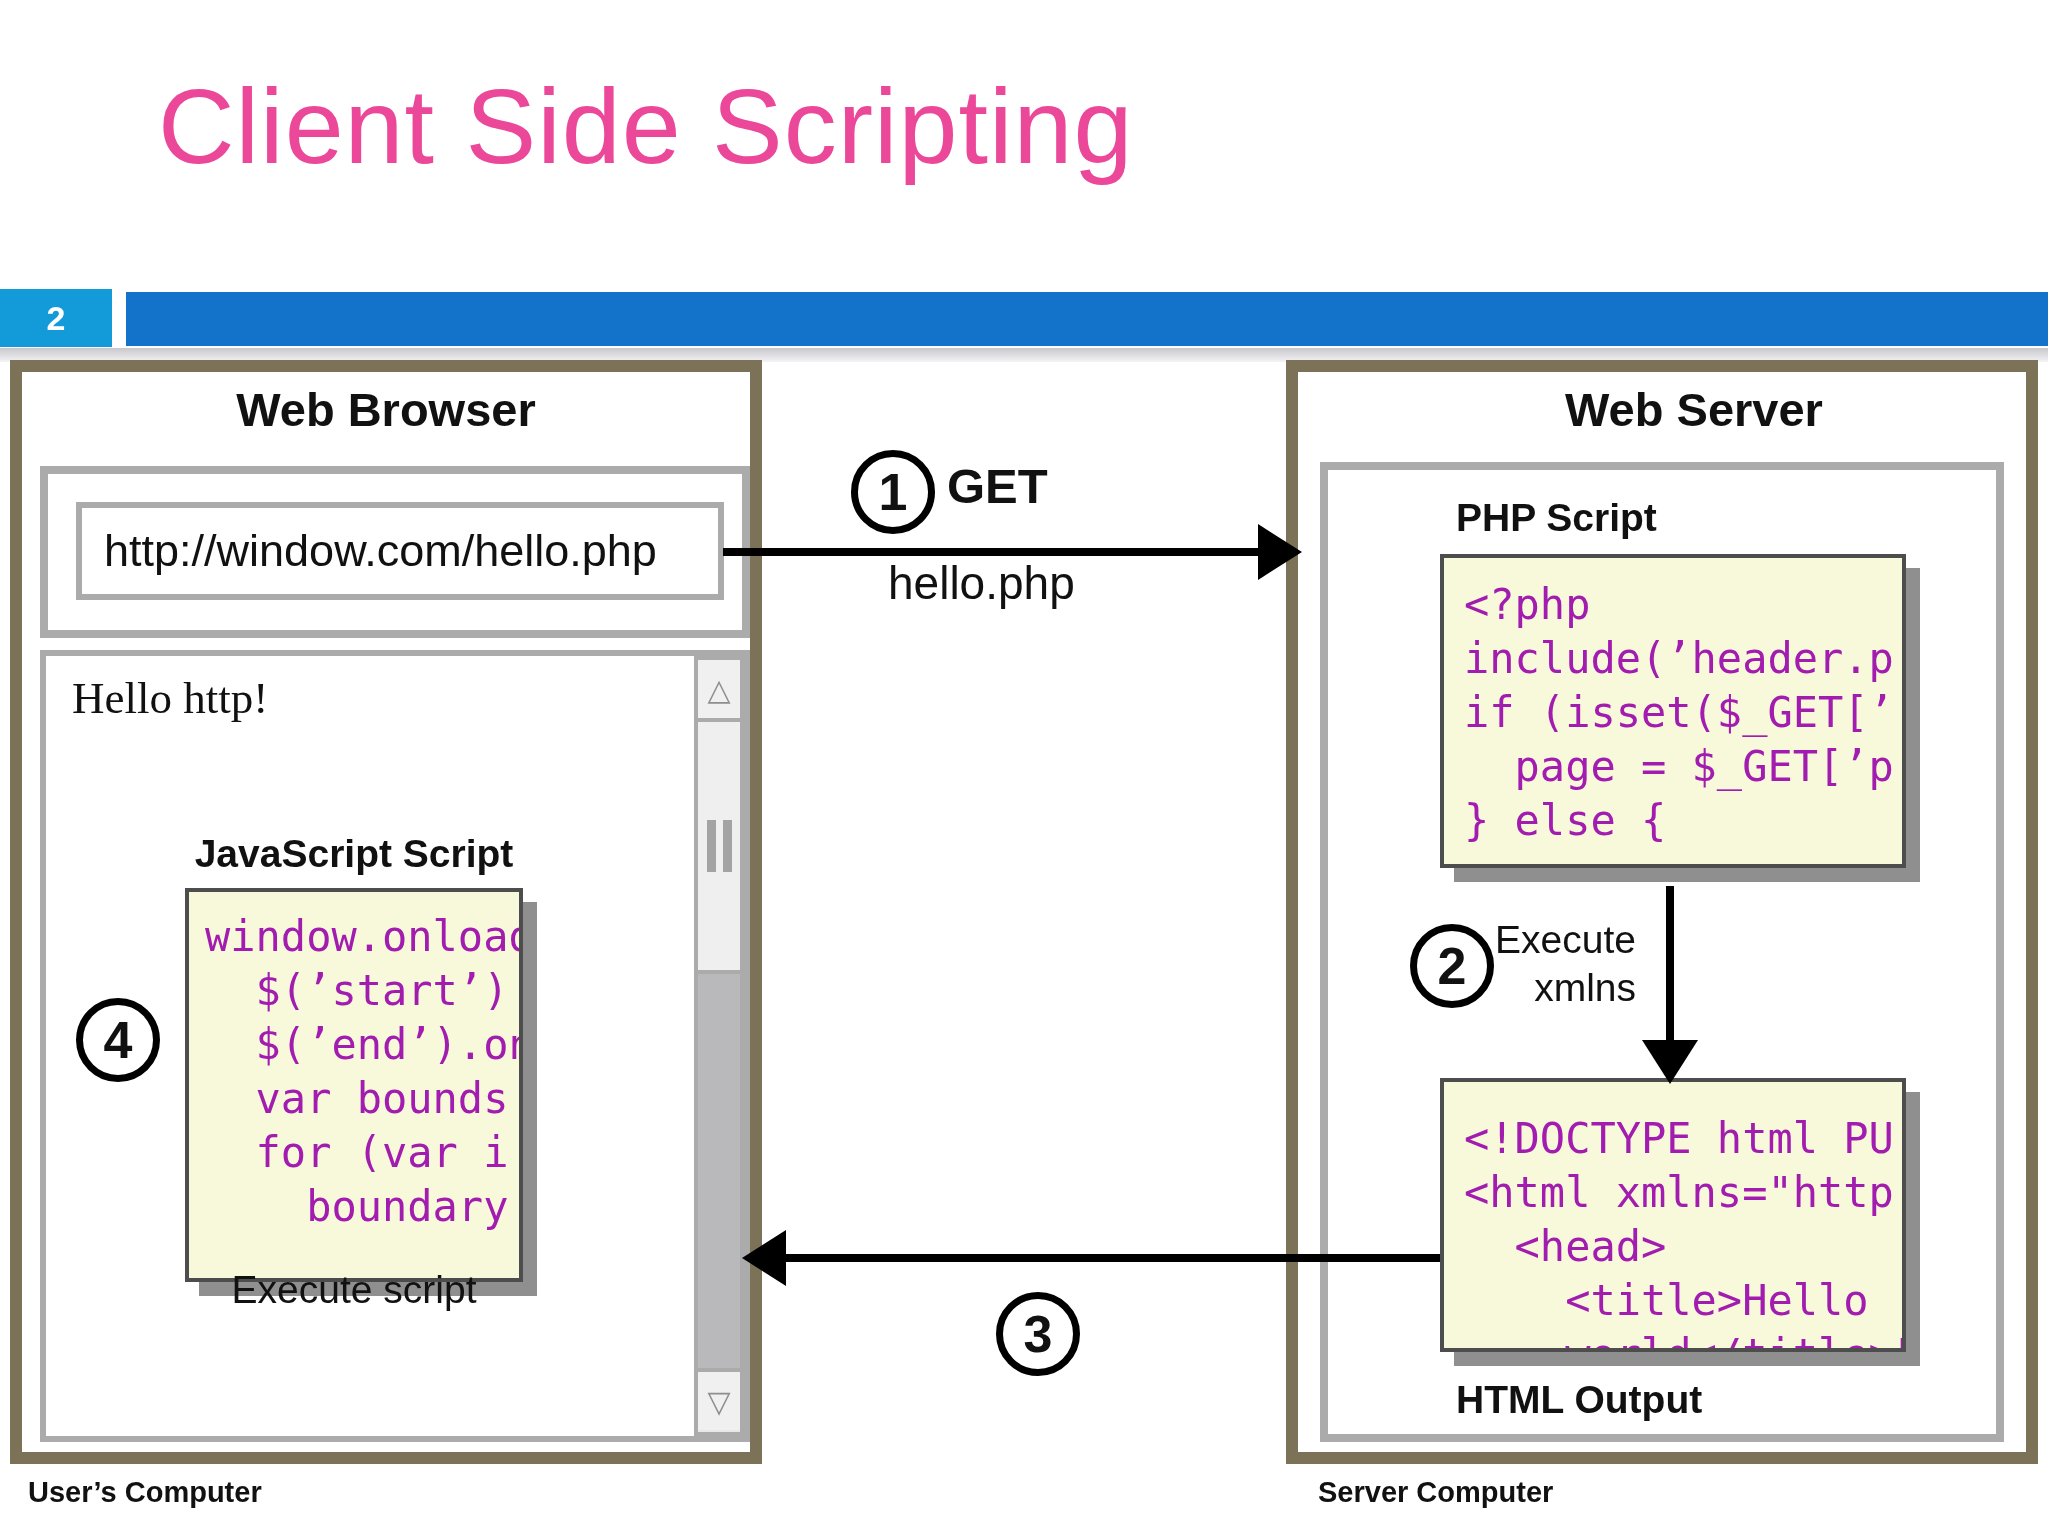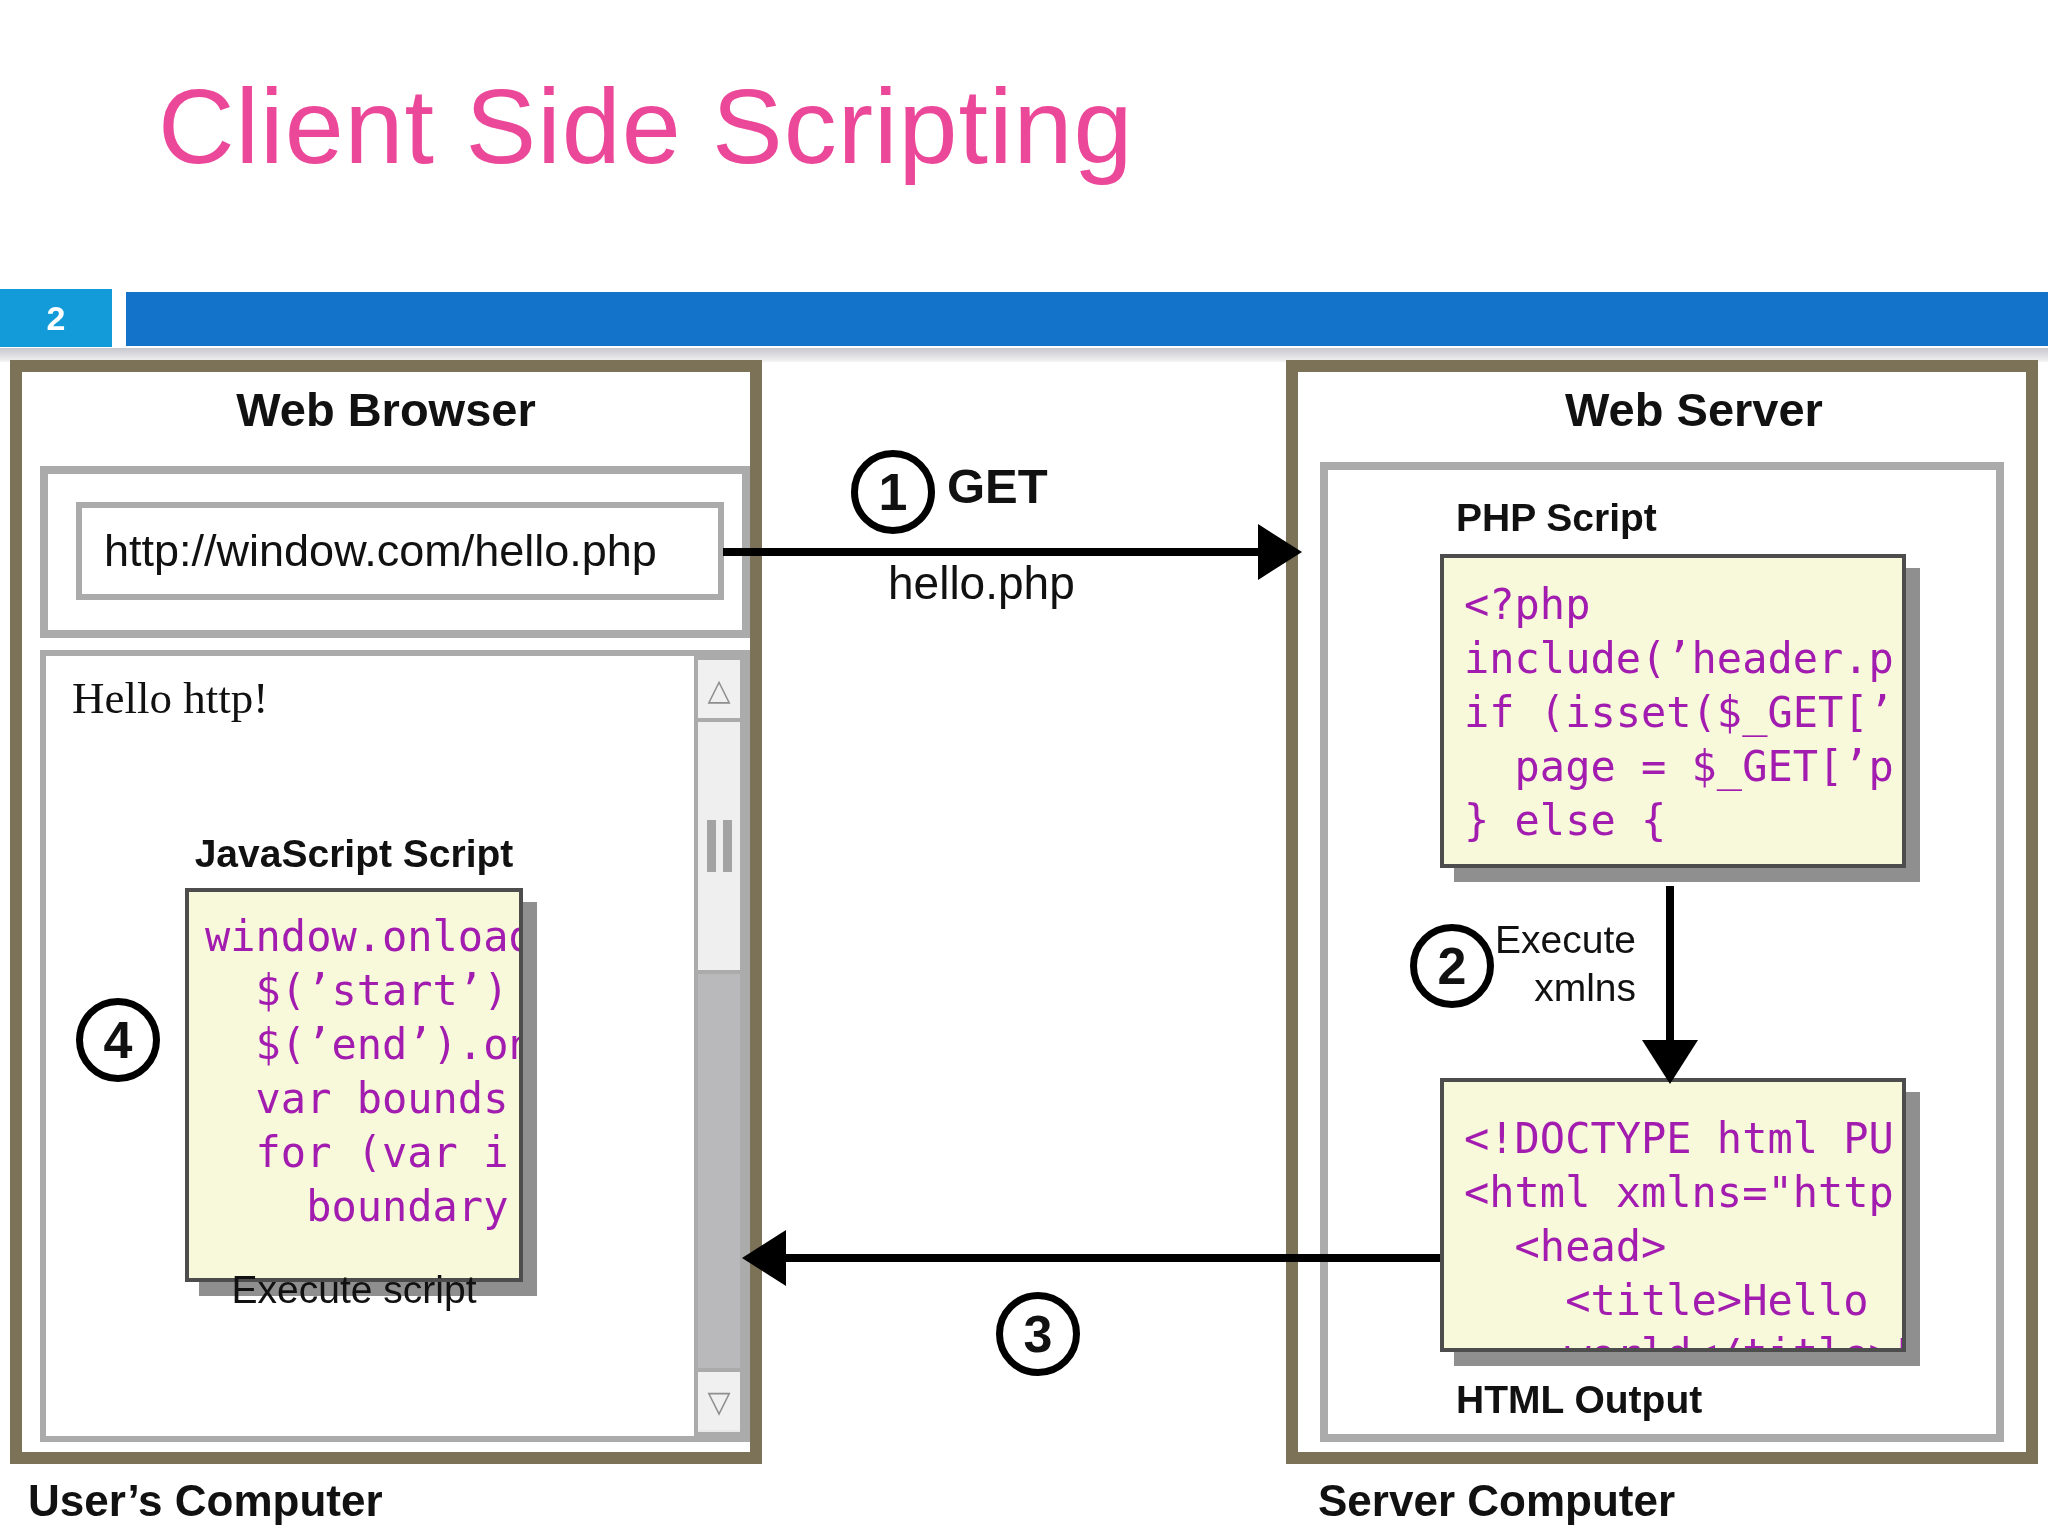--- a/index.html
+++ b/index.html
@@ -21,21 +21,21 @@
   .thin-frame{border:6px solid #ababab;background:#fff;}
   .url-text{font-size:45px;display:flex;align-items:center;padding-left:22px;white-space:nowrap;}
   .serif-text{font-family:"Liberation Serif",serif;font-size:45px;white-space:nowrap;}
   .code-box{
     background:#f8f8da;border:4px solid #4d4d4d;box-shadow:14px 14px 0 0 #8f8f8f;
     font-family:"DejaVu Sans Mono",monospace;font-size:42px;line-height:54px;
     white-space:pre;overflow:hidden;color:#a21caf;
   }
   .sub-label{font-size:39px;font-weight:bold;white-space:nowrap;}
   .plain-label{font-size:39px;white-space:nowrap;}
-  .big-label{font-size:44px;font-weight:bold;white-space:nowrap;}
+  .big-label{font-size:29px;font-weight:bold;white-space:nowrap;}
   .step-badge{
     width:84px;height:84px;border:7px solid #000;border-radius:50%;background:#fff;
     display:flex;align-items:center;justify-content:center;font-size:52px;font-weight:600;z-index:6;
   }
   .arrow-line{background:#000;z-index:5;}
   .arrow-head{width:0;height:0;z-index:5;}
   .head-right{border-left:44px solid #000;border-top:28px solid transparent;border-bottom:28px solid transparent;}
   .head-left{border-right:44px solid #000;border-top:28px solid transparent;border-bottom:28px solid transparent;}
   .head-down{border-top:44px solid #000;border-left:28px solid transparent;border-right:28px solid transparent;}
   

